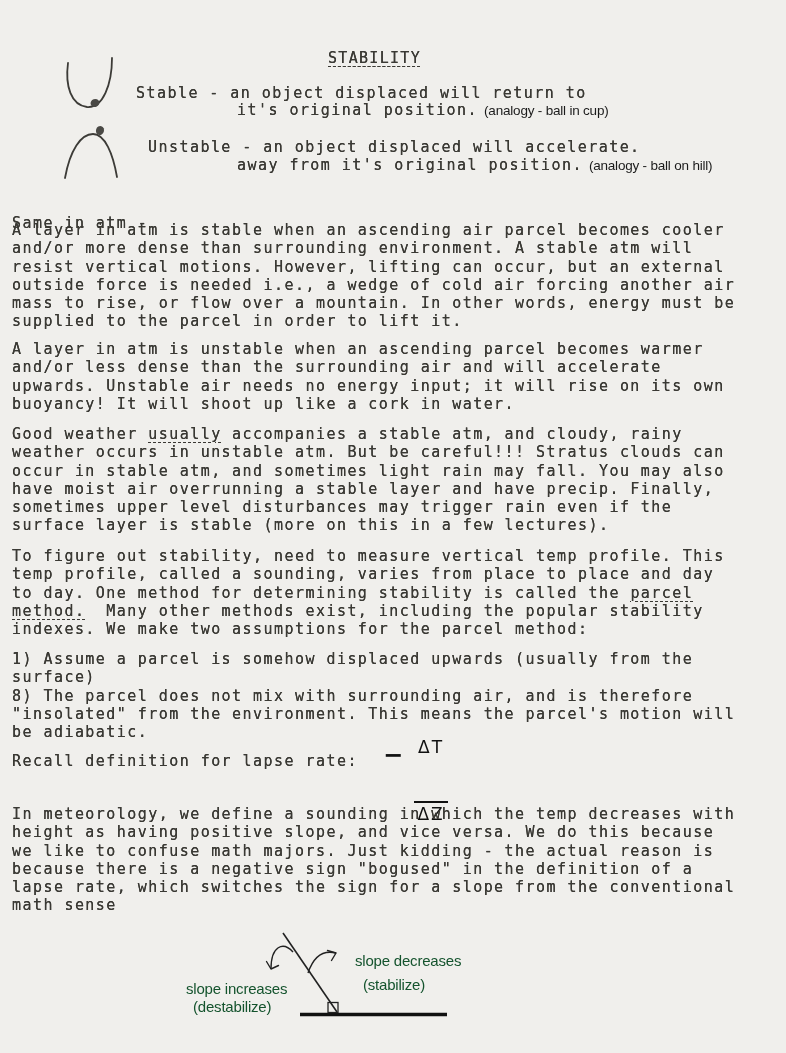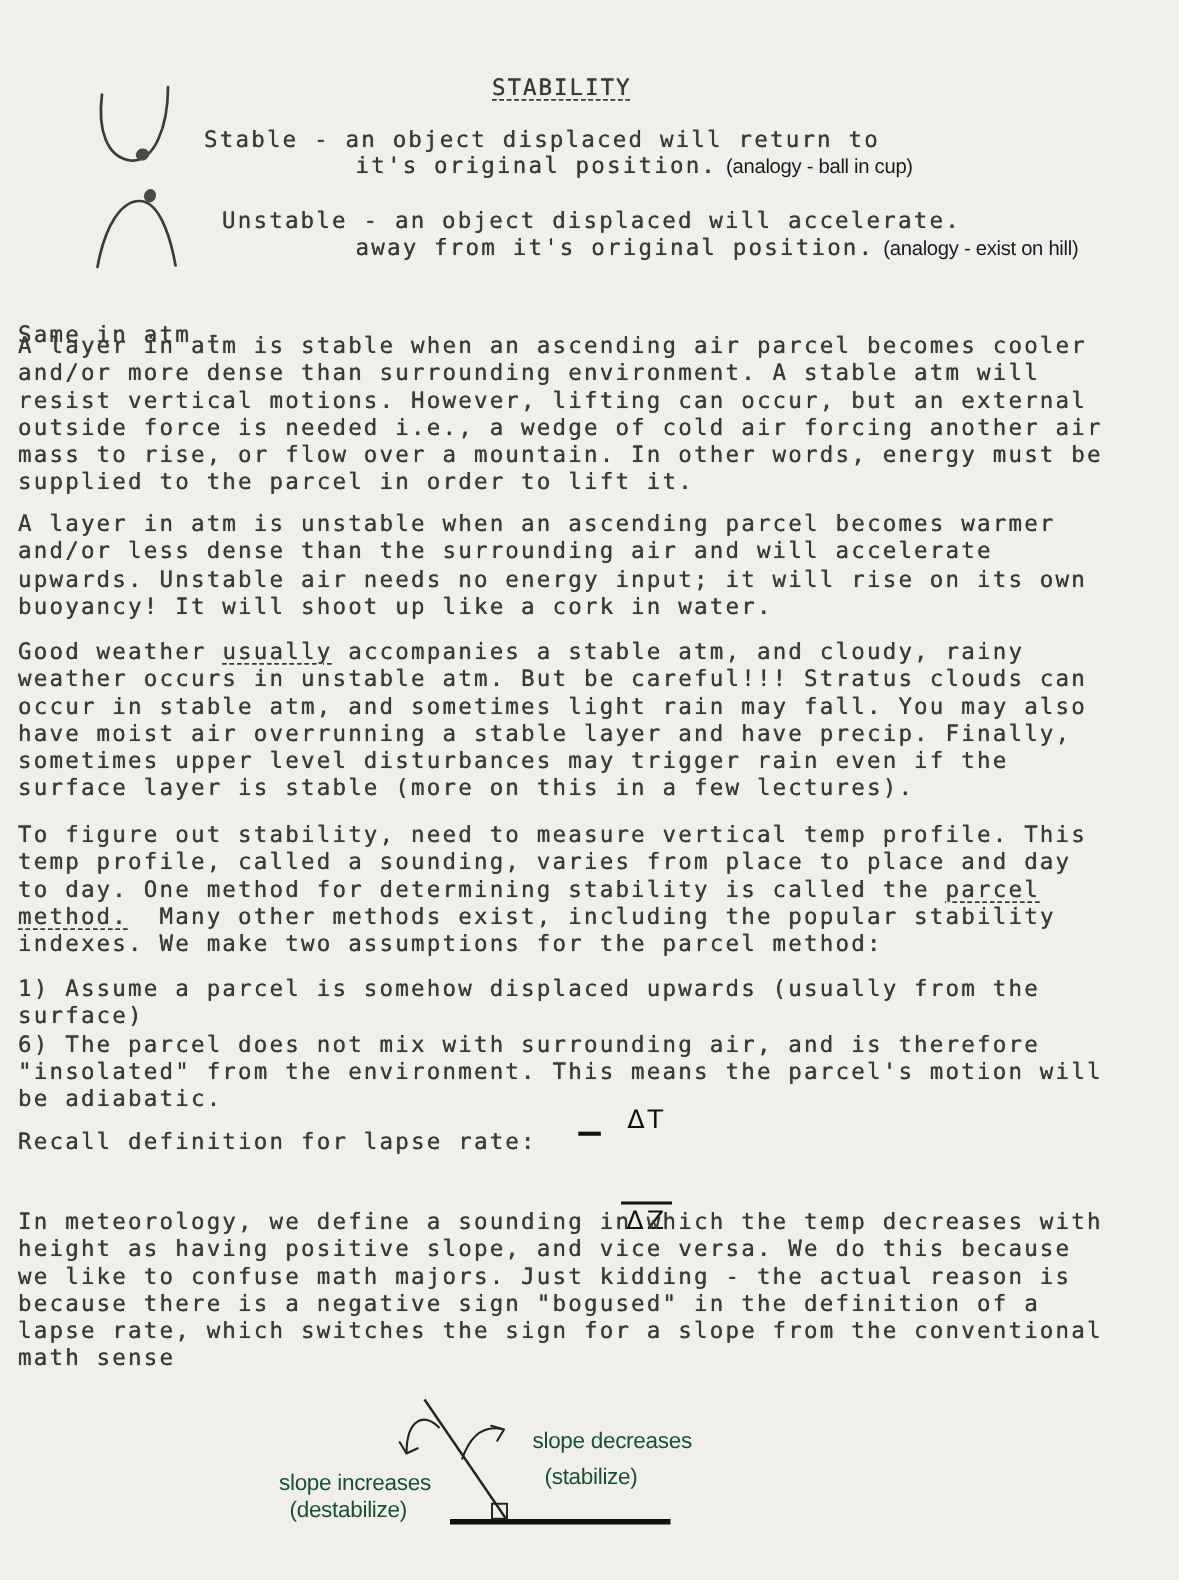--- a/index.html
+++ b/index.html
@@ -73,21 +73,21 @@
 
 <div class="abs mono" style="left:136px; top:84px;">Stable - an object displaced will return to</div>
 <div class="abs mono" style="left:237px; top:101px;"><span>it's original position.</span><span class="annot">(analogy - ball in cup)</span></div>
 
 <svg class="abs" style="left:58px; top:120px;" width="66" height="64" viewBox="0 0 66 64">
   <path d="M 7 58 C 12 30, 23 14, 35 14 C 47 14, 55 34, 59 57" fill="none" stroke="#3c3b37" stroke-width="1.8" stroke-linecap="round"></path>
   <ellipse cx="42" cy="10.5" rx="4" ry="4.5" fill="#4a4945" transform="rotate(18 42 10.5)"></ellipse>
 </svg>
 
 <div class="abs mono" style="left:148px; top:138px;">Unstable - an object displaced will accelerate.</div>
-<div class="abs mono" style="left:237px; top:156px;"><span>away from it's original position.</span><span class="annot">(analogy - exist on hill)</span></div>
+<div class="abs mono" style="left:237px; top:156px;"><span>away from it's original position.</span><span class="annot">(analogy - ball on hill)</span></div>
 
 <div class="abs mono" style="left:12px; top:183px;margin-top:31px;">Same in atm -</div>
 
 <div class="abs mono" style="left:12px; top:221px;">A layer in atm is stable when an ascending air parcel becomes cooler
 and/or more dense than surrounding environment. A stable atm will
 resist vertical motions. However, lifting can occur, but an external
 outside force is needed i.e., a wedge of cold air forcing another air
 mass to rise, or flow over a mountain. In other words, energy must be
 supplied to the parcel in order to lift it.</div>
 
@@ -104,21 +104,21 @@
 surface layer is stable (more on this in a few lectures).</span></div>
 
 <div class="abs mono" style="left:12px; top:547px;"><span>To figure out stability, need to measure vertical temp profile. This
 temp profile, called a sounding, varies from place to place and day
 to day. One method for determining stability is called the </span><span class="u">parcel</span><span>
 </span><span class="u">method.</span><span>  Many other methods exist, including the popular stability
 indexes. We make two assumptions for the parcel method:</span></div>
 
 <div class="abs mono" style="left:12px; top:650px;">1) Assume a parcel is somehow displaced upwards (usually from the
 surface)
-6) The parcel does not mix with surrounding air, and is therefore
+8) The parcel does not mix with surrounding air, and is therefore
 "insolated" from the environment. This means the parcel's motion will
 be adiabatic.</div>
 
 <div class="abs mono" style="left:12px; top:752px;">Recall definition for lapse rate:</div>
 <div class="abs formula" style="left:383px; top:738px;">
   <span class="minus">−</span>
   <span class="frac">
     <span class="num" style="display:block;">ΔT</span>
     <span class="den" style="display:block;margin-top:41px;">ΔZ</span>
   </span>

